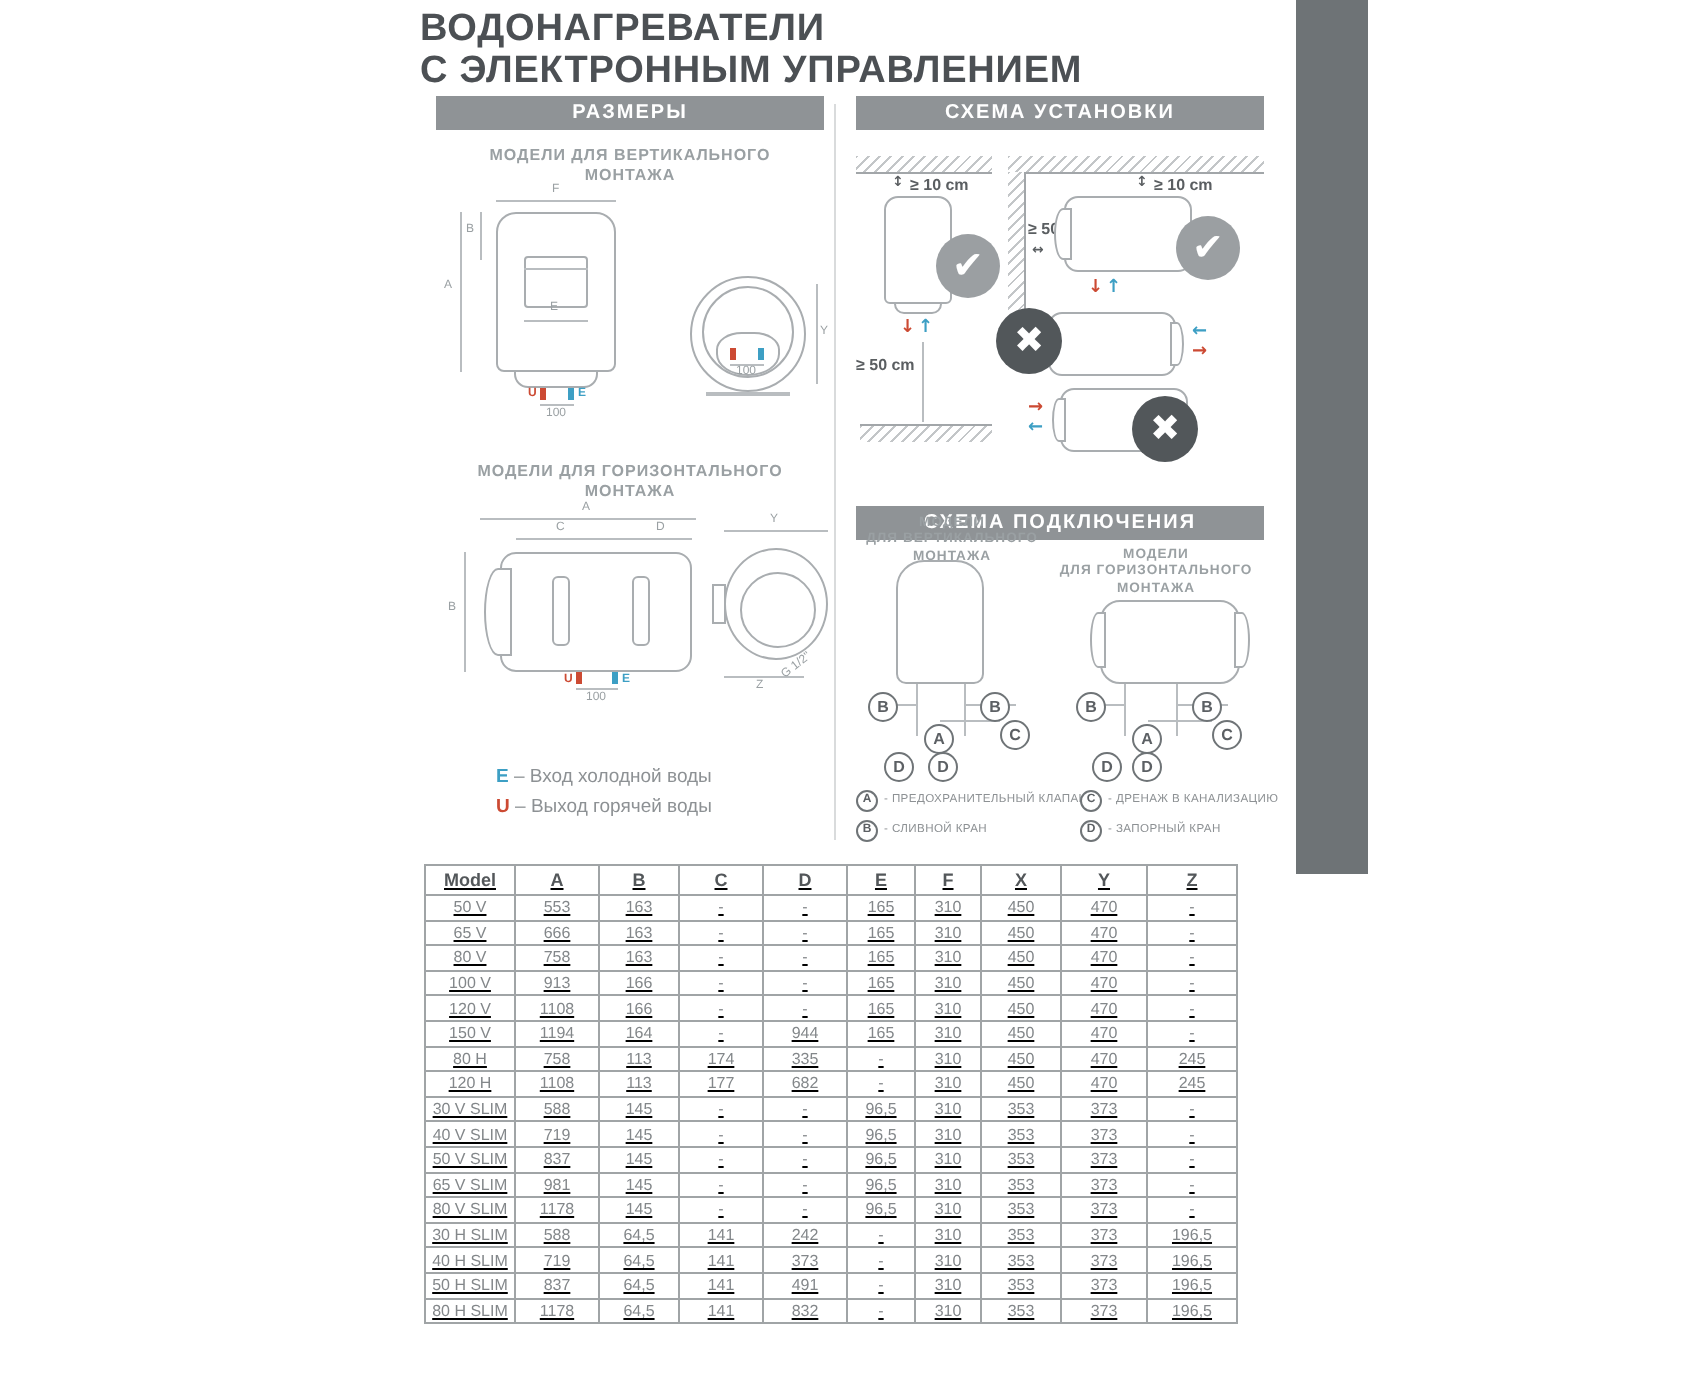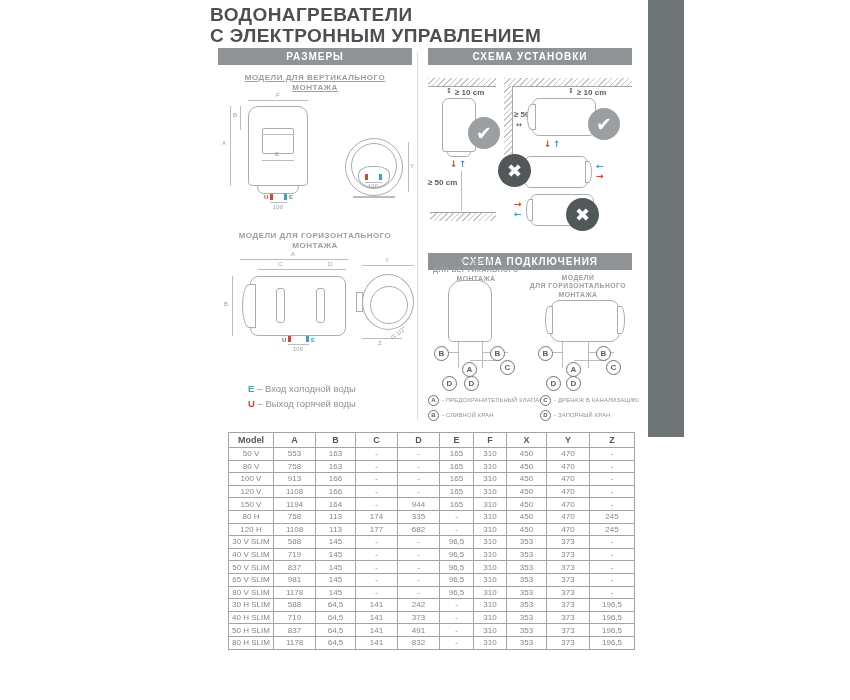--- a/index.html
+++ b/index.html
@@ -56,37 +56,37 @@
   .conn-legend .circ-s{position:absolute;left:0;top:0;width:9px;height:9px;border:1.1px solid #6f7477;border-radius:50%;
         background:#fff;color:#5c6064;font-size:6px;font-weight:bold;text-align:center;line-height:9px;}
   .conn-legend .txt{position:absolute;left:14px;top:2px;font-size:5.8px;color:#8d9194;letter-spacing:.2px;white-space:nowrap;}
 
   
   .dim-legend{position:absolute;left:30px;top:334px;font-size:9.5px;color:#8d9194;line-height:1.55;}
   .dim-legend b{font-weight:bold;}
   .dim-legend .blue{color:#3d9fc4;} .dim-legend .red{color:#cc4a33;}
 
   
-  table.dims{position:absolute;left:228px;top:432px;width:406px;border-collapse:collapse;table-layout:fixed;}
+  table.dims{position:absolute;left:212px;top:432px;width:406px;border-collapse:collapse;table-layout:fixed;text-decoration:underline;}
   table.dims th,table.dims td{border:1px solid #a0a4a6;text-align:center;padding:0;overflow:hidden;white-space:nowrap;}
   table.dims th{height:14px;font-size:9px;font-weight:bold;color:#53575a;}
   table.dims td{height:11.6px;font-size:8px;color:#83878a;}
 </style>
 </head>
 <body>
 
 <div class="abs page-title">ВОДОНАГРЕВАТЕЛИ
 С ЭЛЕКТРОННЫМ УПРАВЛЕНИЕМ</div>
 
 <div class="abs edge-bar"></div>
 <div class="abs col-divider"></div>
 
 <div class="abs left-col">
   <div class="sec-head">РАЗМЕРЫ</div>
-  <div class="models-label" style="left:10px;top:25px;width:174px;text-decoration:underline;">МОДЕЛИ ДЛЯ ВЕРТИКАЛЬНОГО
+  <div class="models-label" style="left:10px;top:25px;width:174px;">МОДЕЛИ ДЛЯ ВЕРТИКАЛЬНОГО
 МОНТАЖА</div>
 
   <div>
     <div class="outline" style="left:30px;top:58px;width:60px;height:80px;border-radius:10px 10px 4px 4px;"></div>
     <div class="outline thin" style="left:44px;top:80px;width:32px;height:26px;border-radius:2px;"></div>
     <div class="ln" style="left:44px;top:86px;width:32px;height:1px;"></div>
     <div class="outline thin" style="left:39px;top:137px;width:42px;height:9px;border-radius:0 0 7px 7px;"></div>
     <div class="stub red" style="left:52px;top:146px;"></div>
     <div class="stub blue" style="left:66px;top:146px;"></div>
     <span class="dim u-mark" style="left:46px;top:146px;position:absolute;">U</span>
@@ -290,20 +290,32 @@
         <td>163</td>
         <td>-</td>
         <td>-</td>
         <td>165</td>
         <td>310</td>
         <td>450</td>
         <td>470</td>
         <td>-</td>
       </tr>
       <tr>
+        <td>65 V</td>
+        <td>666</td>
+        <td>163</td>
+        <td>-</td>
+        <td>-</td>
+        <td>165</td>
+        <td>310</td>
+        <td>450</td>
+        <td>470</td>
+        <td>-</td>
+      </tr>
+      <tr>
         <td>80 V</td>
         <td>758</td>
         <td>163</td>
         <td>-</td>
         <td>-</td>
         <td>165</td>
         <td>310</td>
         <td>450</td>
         <td>470</td>
         <td>-</td>

